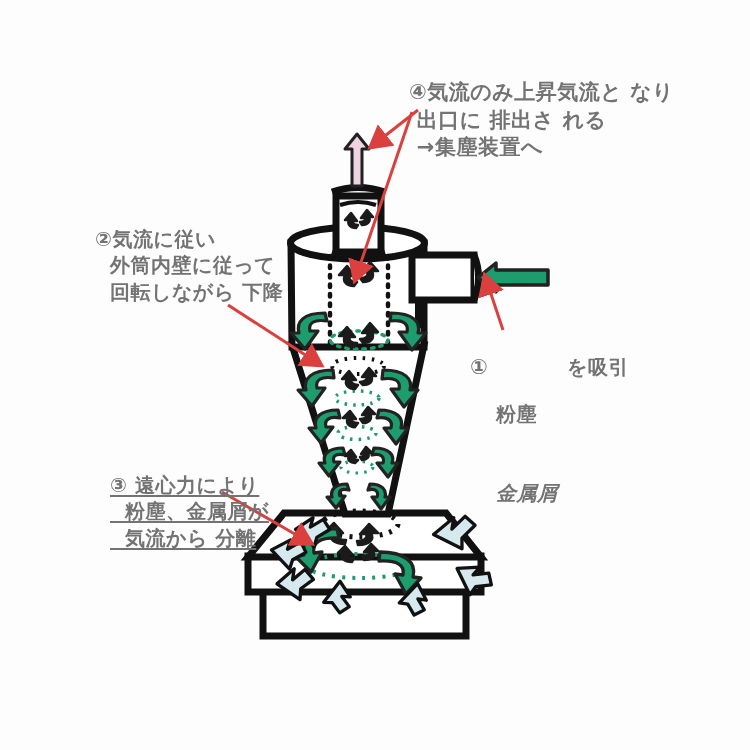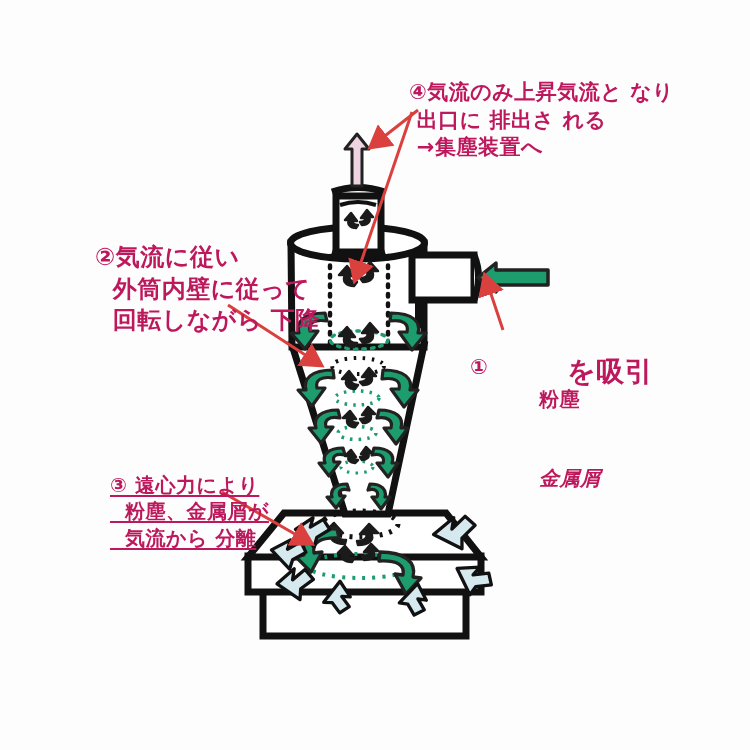--- a/index.html
+++ b/index.html
@@ -11,35 +11,35 @@
     position:relative;
   }
   #stage{
     position:absolute;left:0;top:0;width:750px;height:750px;
     background:#fdfdfd;
   }
   svg#diagram{position:absolute;left:0;top:0;width:750px;height:750px;display:block;}
 
   .anno{
     position:absolute;
-    color:#be185d;
+    color:#737373;
     font-family:"DejaVu Sans","Liberation Sans",sans-serif;
     font-weight:600;
     line-height:1.32;
     white-space:pre;
     letter-spacing:0.5px;
   }
   .anno.n4{left:409px;top:79px;font-size:21px;}
-  .anno.n2{left:95px;top:226px;font-size:24px;margin-top:16px;}
+  .anno.n2{left:95px;top:226px;font-size:20px;}
   .anno.n3{left:110px;top:424px;font-size:20px;text-decoration:underline;text-decoration-thickness:1.5px;text-underline-offset:3px;margin-top:48px;}
   .anno.n1{left:470px;top:330px;font-size:20px;}
 
   .n1 .circ{position:absolute;left:0px;top:24px;font-size:21px;}
-  .n1 .stack{position:absolute;left:26px;top:3px;margin-left:43px;}
-  .n1 .tail{position:absolute;left:97px;top:24px;font-size:28px;}
+  .n1 .stack{position:absolute;left:26px;top:18px;}
+  .n1 .tail{position:absolute;left:97px;top:24px;font-size:20px;}
   .anno.n1{width:200px;height:60px;}
 </style>
 </head>
 <body>
 
 <div id="stage">
 
   <svg id="diagram" viewBox="0 0 750 750">
     <defs>
       <marker id="redhead" markerWidth="9" markerHeight="9" refX="2.2" refY="4.5" orient="auto">

